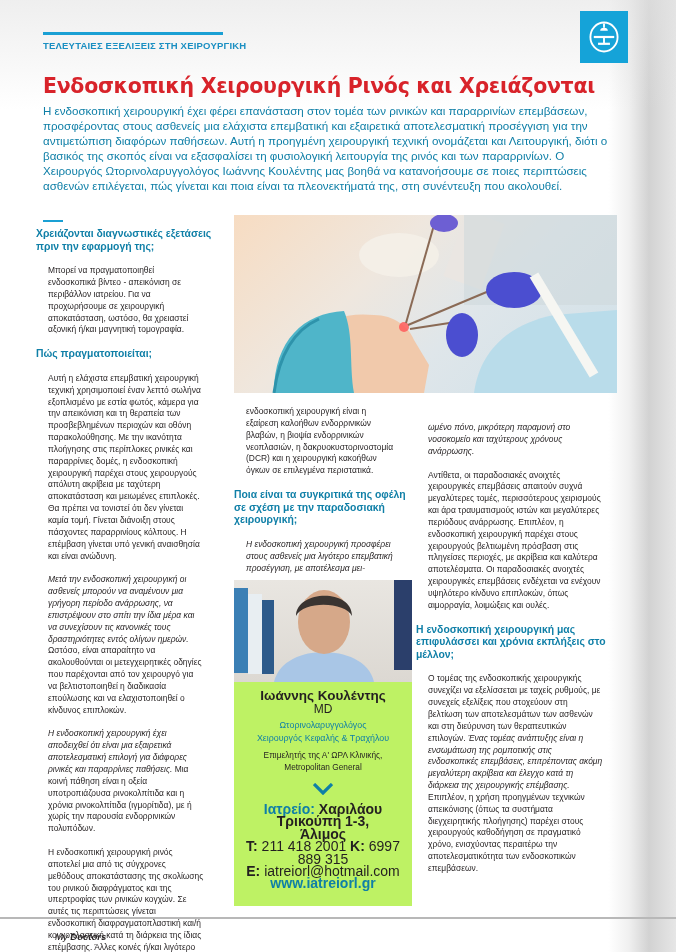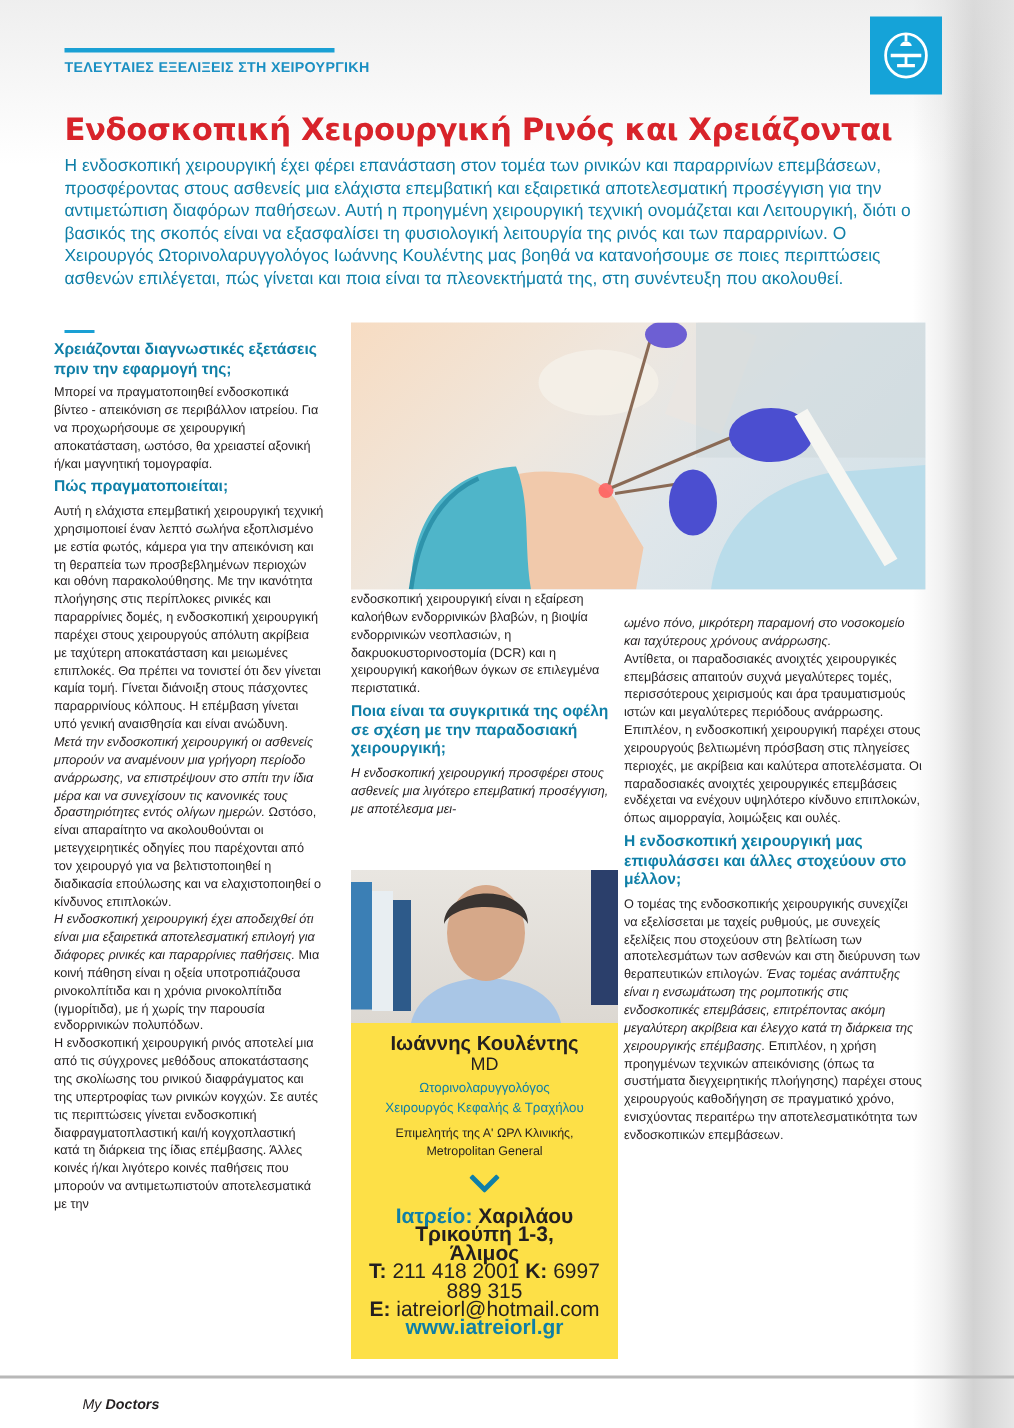--- a/index.html
+++ b/index.html
@@ -35,40 +35,40 @@
   .lede {
     position: absolute; left: 43px; top: 104px; width: 575px;
     font-size: 11.6px; line-height: 14.9px; color: #0f7fa7;
   }
   .lede-rule {
     position: absolute; left: 43px; top: 220px; width: 20px; height: 2px; background: #1aa0d4;
   }
   .col {
     position: absolute; font-size: 8.45px; line-height: 11.85px; color: #231f20;
   }
-  .col p { margin: 0; }
+  .col p { margin: 12px; }
   .col h3 {
     font-size: 10.4px; line-height: 12.6px; color: #0f7fa7; font-weight: bold;
     margin: 4px 0 3px 0;
   }
   .col .bi { font-weight: normal; font-style: italic; }
   .col1 { left: 36px; top: 224px; width: 180px; }
   .col2 { left: 234px; top: 394px; width: 178px; }
   .col3 { left: 416px; top: 410px; width: 200px; }
   .photo-surgery {
     position: absolute; left: 234px; top: 215px; width: 383px; height: 178px; overflow: hidden;
     background: linear-gradient(135deg, #f7dcc2 0%, #efe7de 35%, #dfe6ea 60%, #cfe0e8 100%);
   }
   .photo-doctor {
     position: absolute; left: 234px; top: 580px; width: 178px; height: 102px; overflow: hidden;
     background: linear-gradient(180deg, #e9e6e1 0%, #dcd8d2 100%);
   }
   .bio-box {
     position: absolute; left: 234px; top: 682px; width: 178px; height: 224px;
-    background: #fde047; text-align: center; padding-top: 6px;
+    background: #bef264; text-align: center; padding-top: 6px;
   }
   .bio-name { font-size: 13.5px; font-weight: bold; color: #231f20; line-height: 15px; }
   .bio-md { font-size: 12px; color: #231f20; line-height: 13px; }
   .bio-spec { font-size: 8.9px; color: #0f7fa7; line-height: 12.5px; margin-top: 3px; }
   .bio-aff { font-size: 8.3px; color: #231f20; line-height: 12px; margin-top: 5px; }
   .bio-chev { margin: 10px auto 4px auto; width: 20px; height: 12px; }
   .bio-contact { font-size: 14px; line-height: 12.4px; color: #231f20; }
   .bio-contact .lab { color: #0f7fa7; font-weight: bold; }
   .bio-contact b { font-weight: bold; }
   .bio-web { color: #0f7fa7; font-weight: bold; }
@@ -173,19 +173,19 @@
     <div><b>Άλιμος</b></div>
     <div><b>T:</b><span> 211 418 2001 </span><b>K:</b><span> 6997 889 315</span></div>
     <div><b>E:</b><span> iatreiorl@hotmail.com</span></div>
     <div class="bio-web">www.iatreiorl.gr</div>
   </div>
 </div>
 
 <div class="col col3">
   <p class="bi">ωμένο πόνο, μικρότερη παραμονή στο νοσοκομείο και ταχύτερους χρόνους ανάρρωσης.</p>
   <p>Αντίθετα, οι παραδοσιακές ανοιχτές χειρουργικές επεμβάσεις απαιτούν συχνά μεγαλύτερες τομές, περισσότερους χειρισμούς και άρα τραυματισμούς ιστών και μεγαλύτερες περιόδους ανάρρωσης. Επιπλέον, η ενδοσκοπική χειρουργική παρέχει στους χειρουργούς βελτιωμένη πρόσβαση στις πληγείσες περιοχές, με ακρίβεια και καλύτερα αποτελέσματα. Οι παραδοσιακές ανοιχτές χειρουργικές επεμβάσεις ενδέχεται να ενέχουν υψηλότερο κίνδυνο επιπλοκών, όπως αιμορραγία, λοιμώξεις και ουλές.</p>
-  <h3>Η ενδοσκοπική χειρουργική μας επιφυλάσσει και άλλες στοχεύουν στο μέλλον;</h3>
+  <h3>Η ενδοσκοπική χειρουργική μας επιφυλάσσει και χρόνια εκπλήξεις στο μέλλον;</h3>
   <p><span>Ο τομέας της ενδοσκοπικής χειρουργικής συνεχίζει να εξελίσσεται με ταχείς ρυθμούς, με συνεχείς εξελίξεις που στοχεύουν στη βελτίωση των αποτελεσμάτων των ασθενών και στη διεύρυνση των θεραπευτικών επιλογών. </span><span class="bi">Ένας τομέας ανάπτυξης είναι η ενσωμάτωση της ρομποτικής στις ενδοσκοπικές επεμβάσεις, επιτρέποντας ακόμη μεγαλύτερη ακρίβεια και έλεγχο κατά τη διάρκεια της χειρουργικής επέμβασης.</span><span> Επιπλέον, η χρήση προηγμένων τεχνικών απεικόνισης (όπως τα συστήματα διεγχειρητικής πλοήγησης) παρέχει στους χειρουργούς καθοδήγηση σε πραγματικό χρόνο, ενισχύοντας περαιτέρω την αποτελεσματικότητα των ενδοσκοπικών επεμβάσεων.</span></p>
 </div>
 
 <div class="footer-rule"></div>
 <div class="page-num">38</div>
 <div class="brand"><span>My</span><b> Doctors</b></div>
 
 </body></html>

